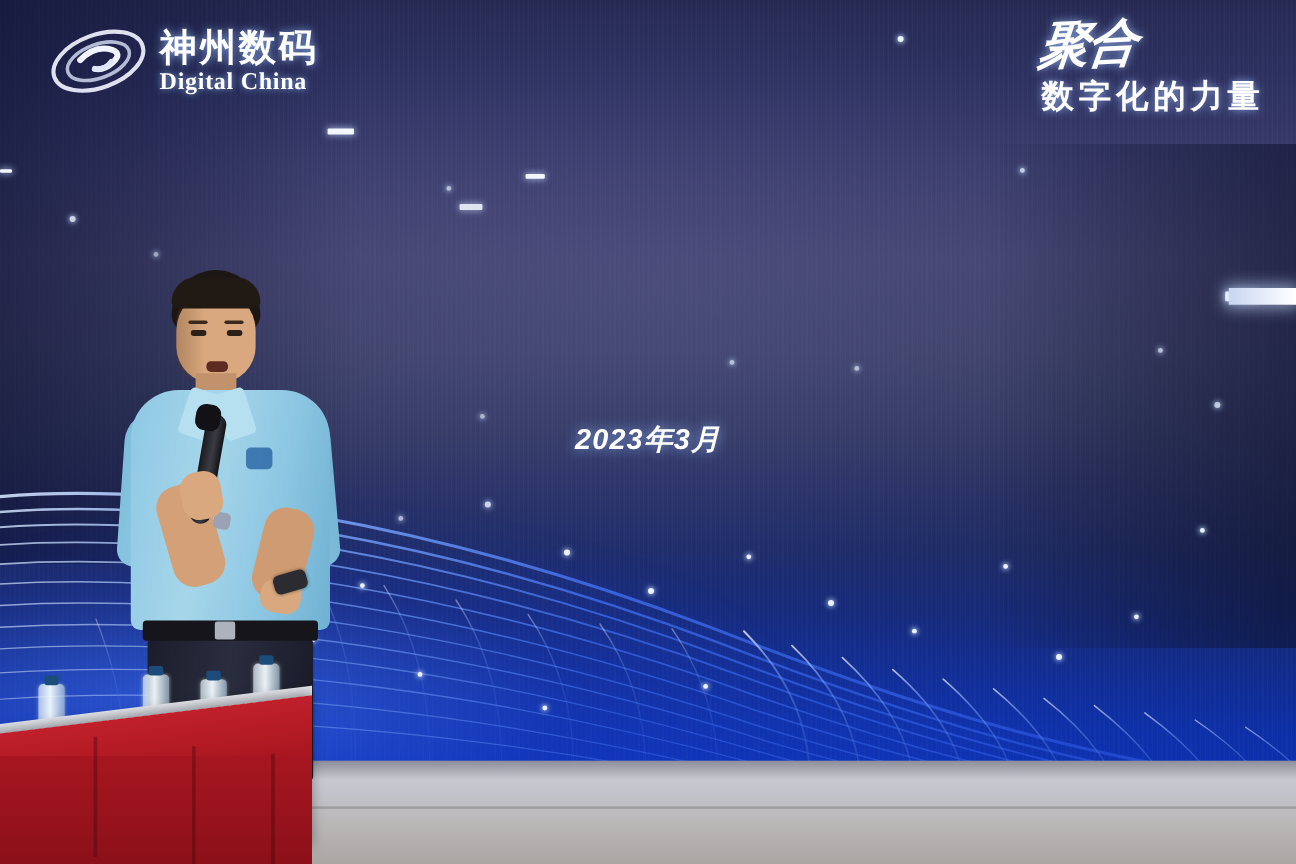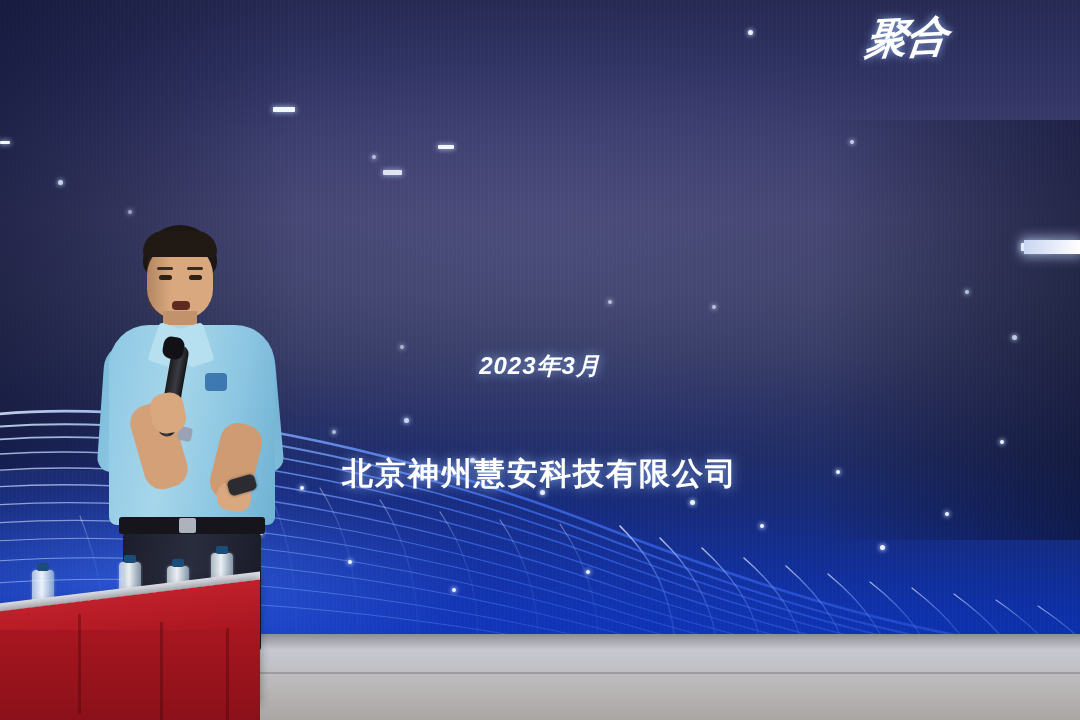--- a/index.html
+++ b/index.html
@@ -415,27 +415,43 @@
     <div class="particle" style="left:945px;top:512px;width:4px;height:4px;"></div>
     <div class="particle" style="left:300px;top:486px;width:4px;height:4px;"></div>
     <div class="particle" style="left:258px;top:530px;width:5px;height:5px;"></div>
     <div class="particle" style="left:348px;top:560px;width:4px;height:4px;"></div>
     <div class="particle" style="left:452px;top:588px;width:4px;height:4px;"></div>
     <div class="particle" style="left:586px;top:570px;width:4px;height:4px;"></div>
     <div class="particle" style="left:1000px;top:440px;width:4px;height:4px;"></div>
 
     <div class="light-bar"></div>
 
+    <div class="brand-logo">
+      <div class="logo-mark">
+        <svg viewBox="0 0 84 66" width="84" height="66">
+          <g transform="rotate(-20 42 33)">
+            <ellipse cx="42" cy="33" rx="39" ry="22" fill="none" stroke="#e9ecf8" stroke-width="3.4" opacity="0.95"></ellipse>
+            <ellipse cx="42" cy="33" rx="27" ry="14" fill="none" stroke="#cfd6ee" stroke-width="3" opacity="0.85"></ellipse>
+            <path d="M28 27 q16 -8 28 1 q7 6 -3 10 q-9 4 -16 0" fill="none" stroke="#f2f5ff" stroke-width="5" stroke-linecap="round"></path>
+            <path d="M37 38 q8 4 15 -1" fill="none" stroke="#dfe6fb" stroke-width="4.4" stroke-linecap="round"></path>
+          </g>
+        </svg>
+      </div>
+      <div class="brand-text">
+        <div class="brand-cn">神州数码</div>
+        <div class="brand-en">Digital China</div>
+      </div>
+    </div>
 
     <div class="slogan">
       <div class="slogan-cal">聚合</div>
+      <div class="slogan-sub">数字化的力量</div>
     </div>
 
     <div class="slide-date">2023年3月</div>
-    <div class="slide-company">北京神州慧安科技有限公司</div>
   </div>
 
   <div class="floor"></div>
   <div class="floor-shadow"></div>
   <div class="floor-seam"></div>
 
   <div class="speaker">
     <div class="sp-pants"></div>
     <div class="sp-hair"></div>
     <div class="sp-face"></div>

